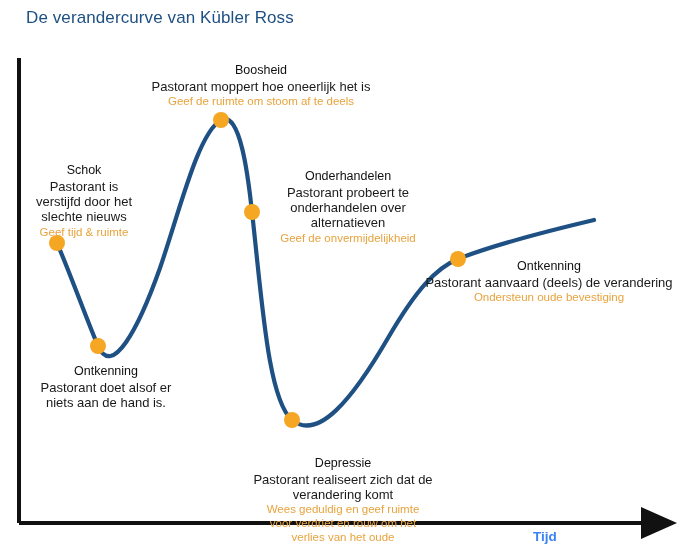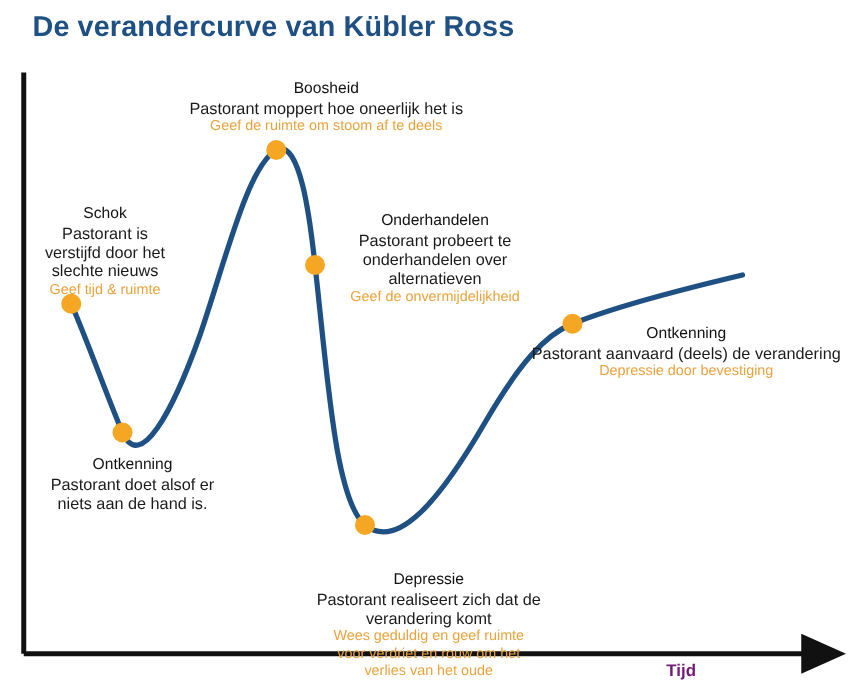--- a/index.html
+++ b/index.html
@@ -12,22 +12,22 @@
     width: 678px;
     height: 552px;
     background: #ffffff;
     overflow: hidden;
     font-family: "Liberation Sans", sans-serif;
   }
   #title {
     position: absolute;
     left: 26px;
     top: 8px;
-    font-size: 23px;
-    font-weight: bold;
+    font-size: 17px;
+    font-weight: normal;
     color: #1f5083;
     letter-spacing: 0.1px;
     white-space: nowrap;
   }
   #chart-svg {
     position: absolute;
     left: 0;
     top: 0;
     width: 678px;
     height: 552px;
@@ -54,21 +54,21 @@
     font-size: 11.5px;
     color: #e8a33d;
     margin-top: 1px;
   }
   #axis-label-tijd {
     position: absolute;
     left: 533px;
     top: 529px;
     font-size: 13.5px;
     font-weight: bold;
-    color: #701a75;
+    color: #3b82f6;
   }
   
   #anno-schok        { left: 10px;  top: 163px; width: 148px; }
   #anno-ontkenning   { left: 26px;  top: 364px; width: 160px; }
   #anno-boosheid     { left: 130px; top: 63px;  width: 262px; }
   #anno-onderhandelen{ left: 259px; top: 169px; width: 178px; }
   #anno-depressie    { left: 245px; top: 420px; width: 196px; margin-top: 36px; }
   #anno-aanvaarding  { left: 420px; top: 259px; width: 258px; }
 </style>
 </head>
@@ -132,18 +132,18 @@
 
   <div class="anno" id="anno-depressie">
     <span class="stage-title">Depressie</span>
     <span class="stage-desc">Pastorant realiseert zich dat de<br>verandering komt</span>
     <span class="stage-tip">Wees geduldig en geef ruimte<br>voor verdriet en rouw om het<br>verlies van het oude</span>
   </div>
 
   <div class="anno" id="anno-aanvaarding">
     <span class="stage-title">Ontkenning</span>
     <span class="stage-desc">Pastorant aanvaard (deels) de verandering</span>
-    <span class="stage-tip">Depressie door bevestiging</span>
+    <span class="stage-tip">Ondersteun oude bevestiging</span>
   </div>
 
   <div id="axis-label-tijd">Tijd</div>
 
 </div>
 
 </body></html>

